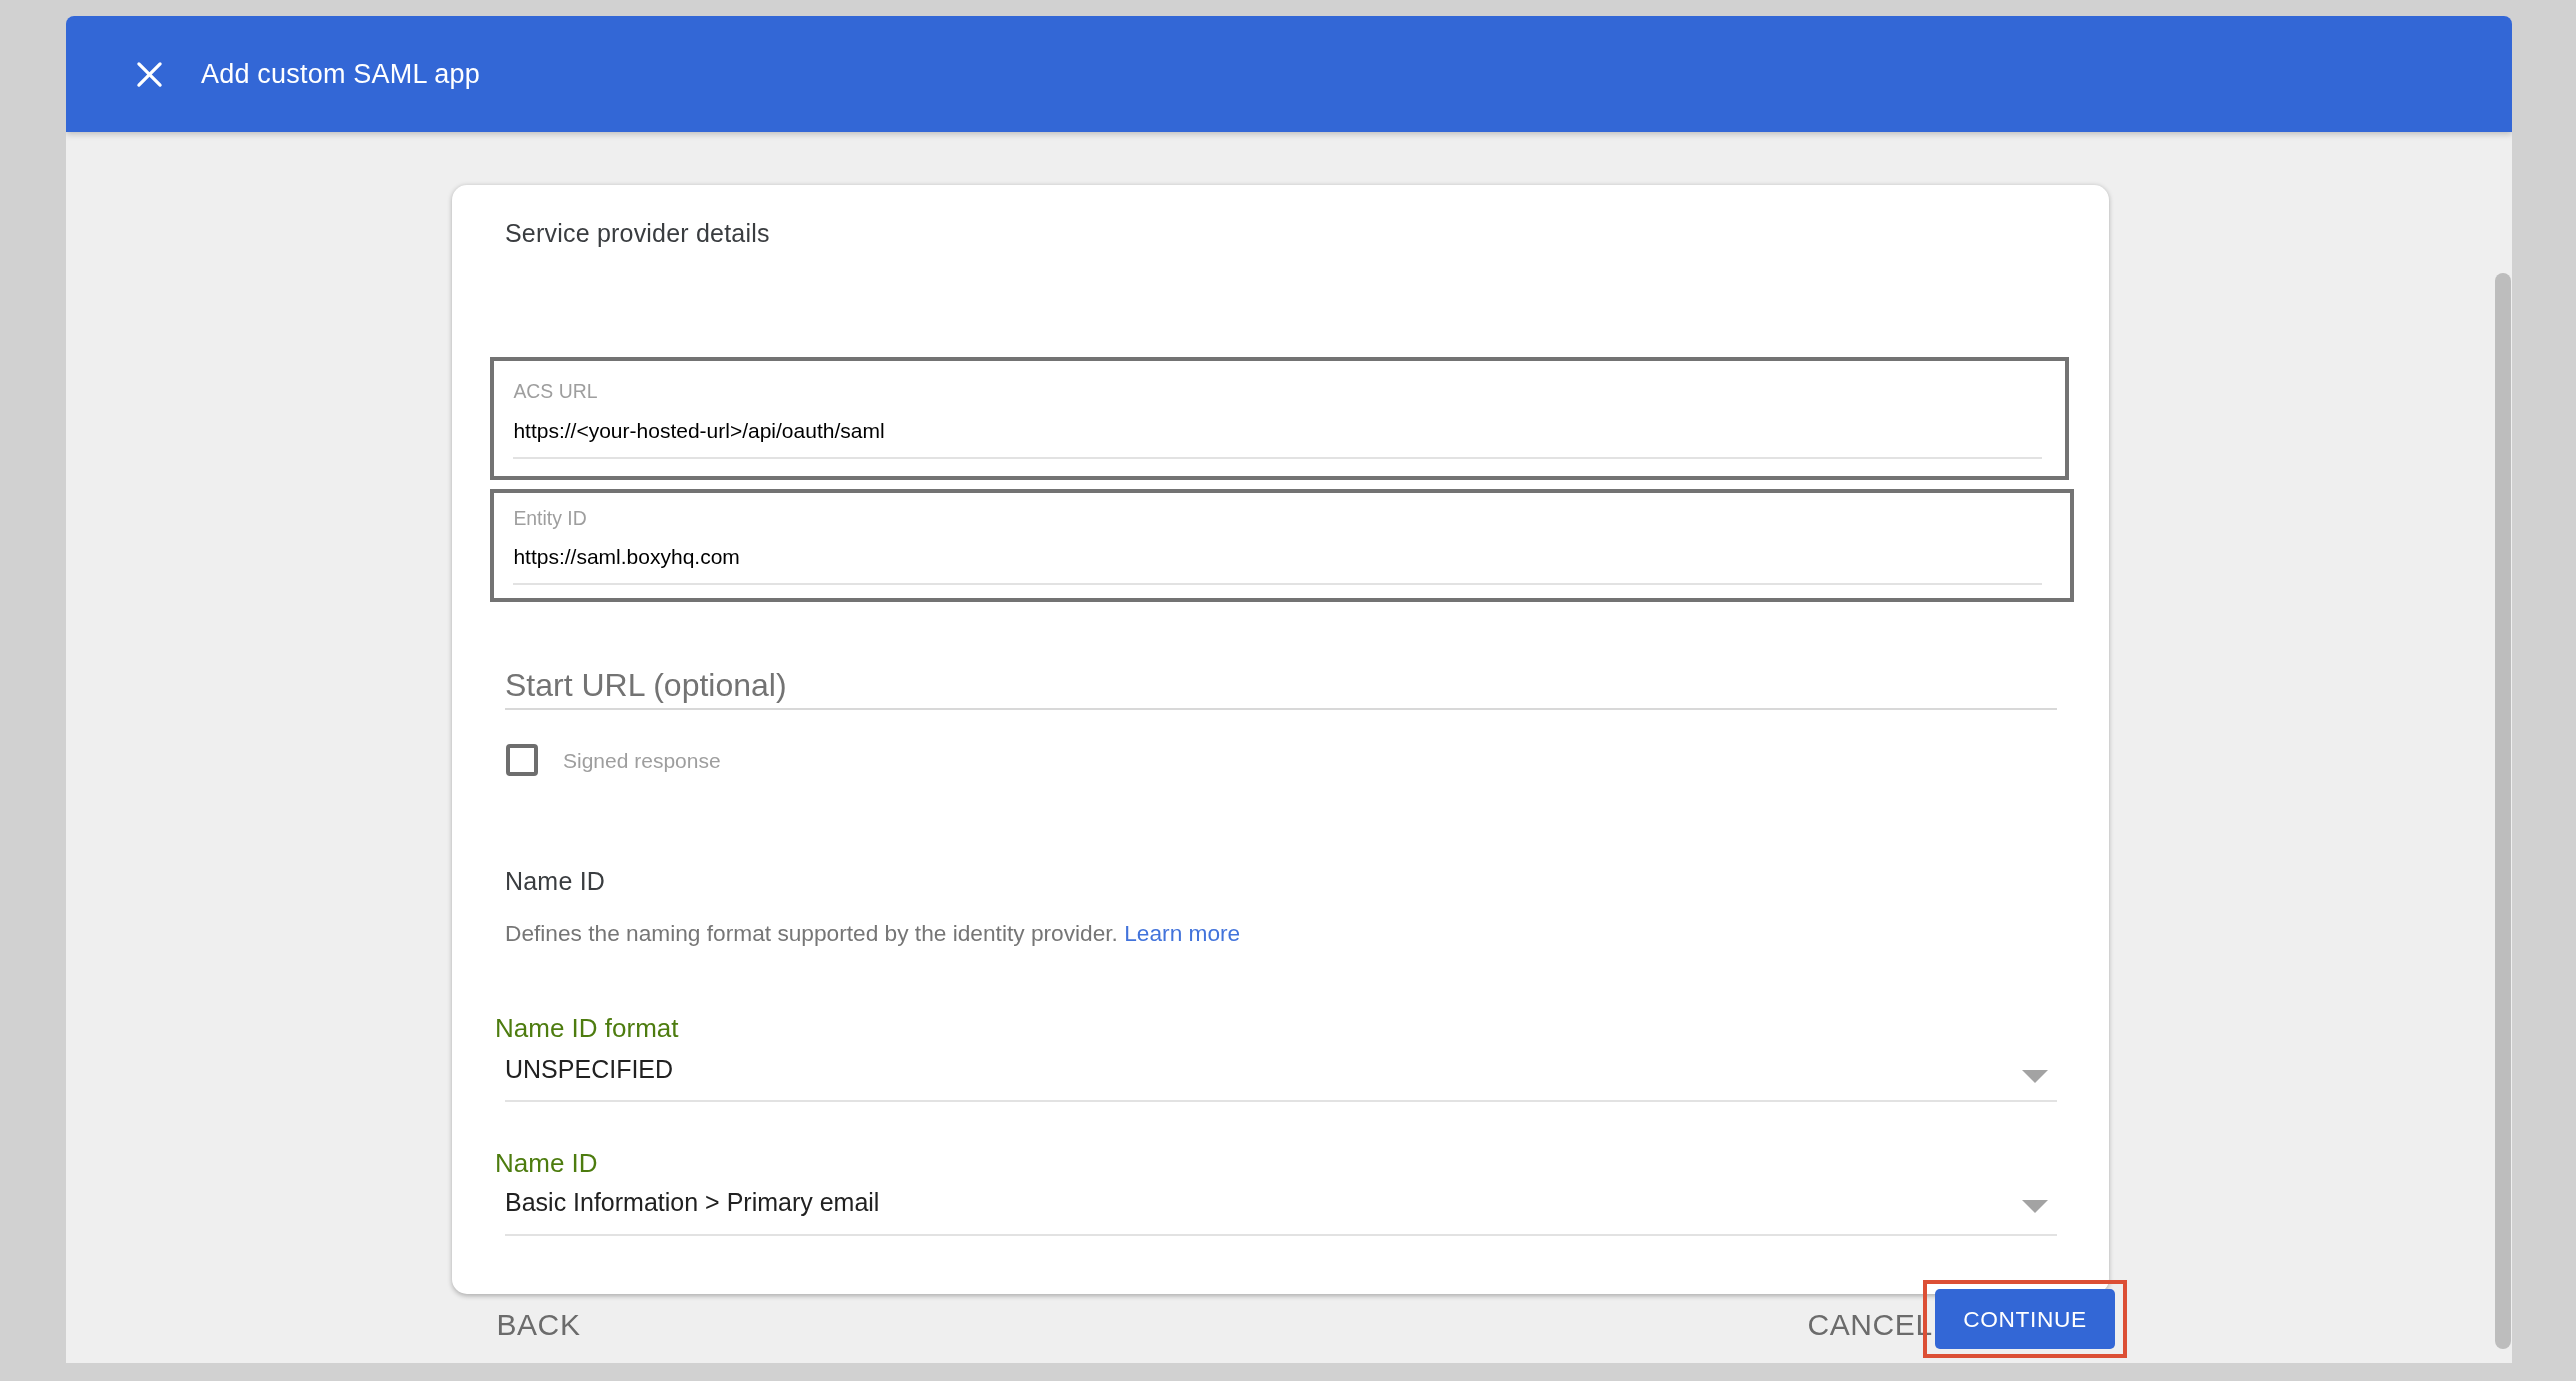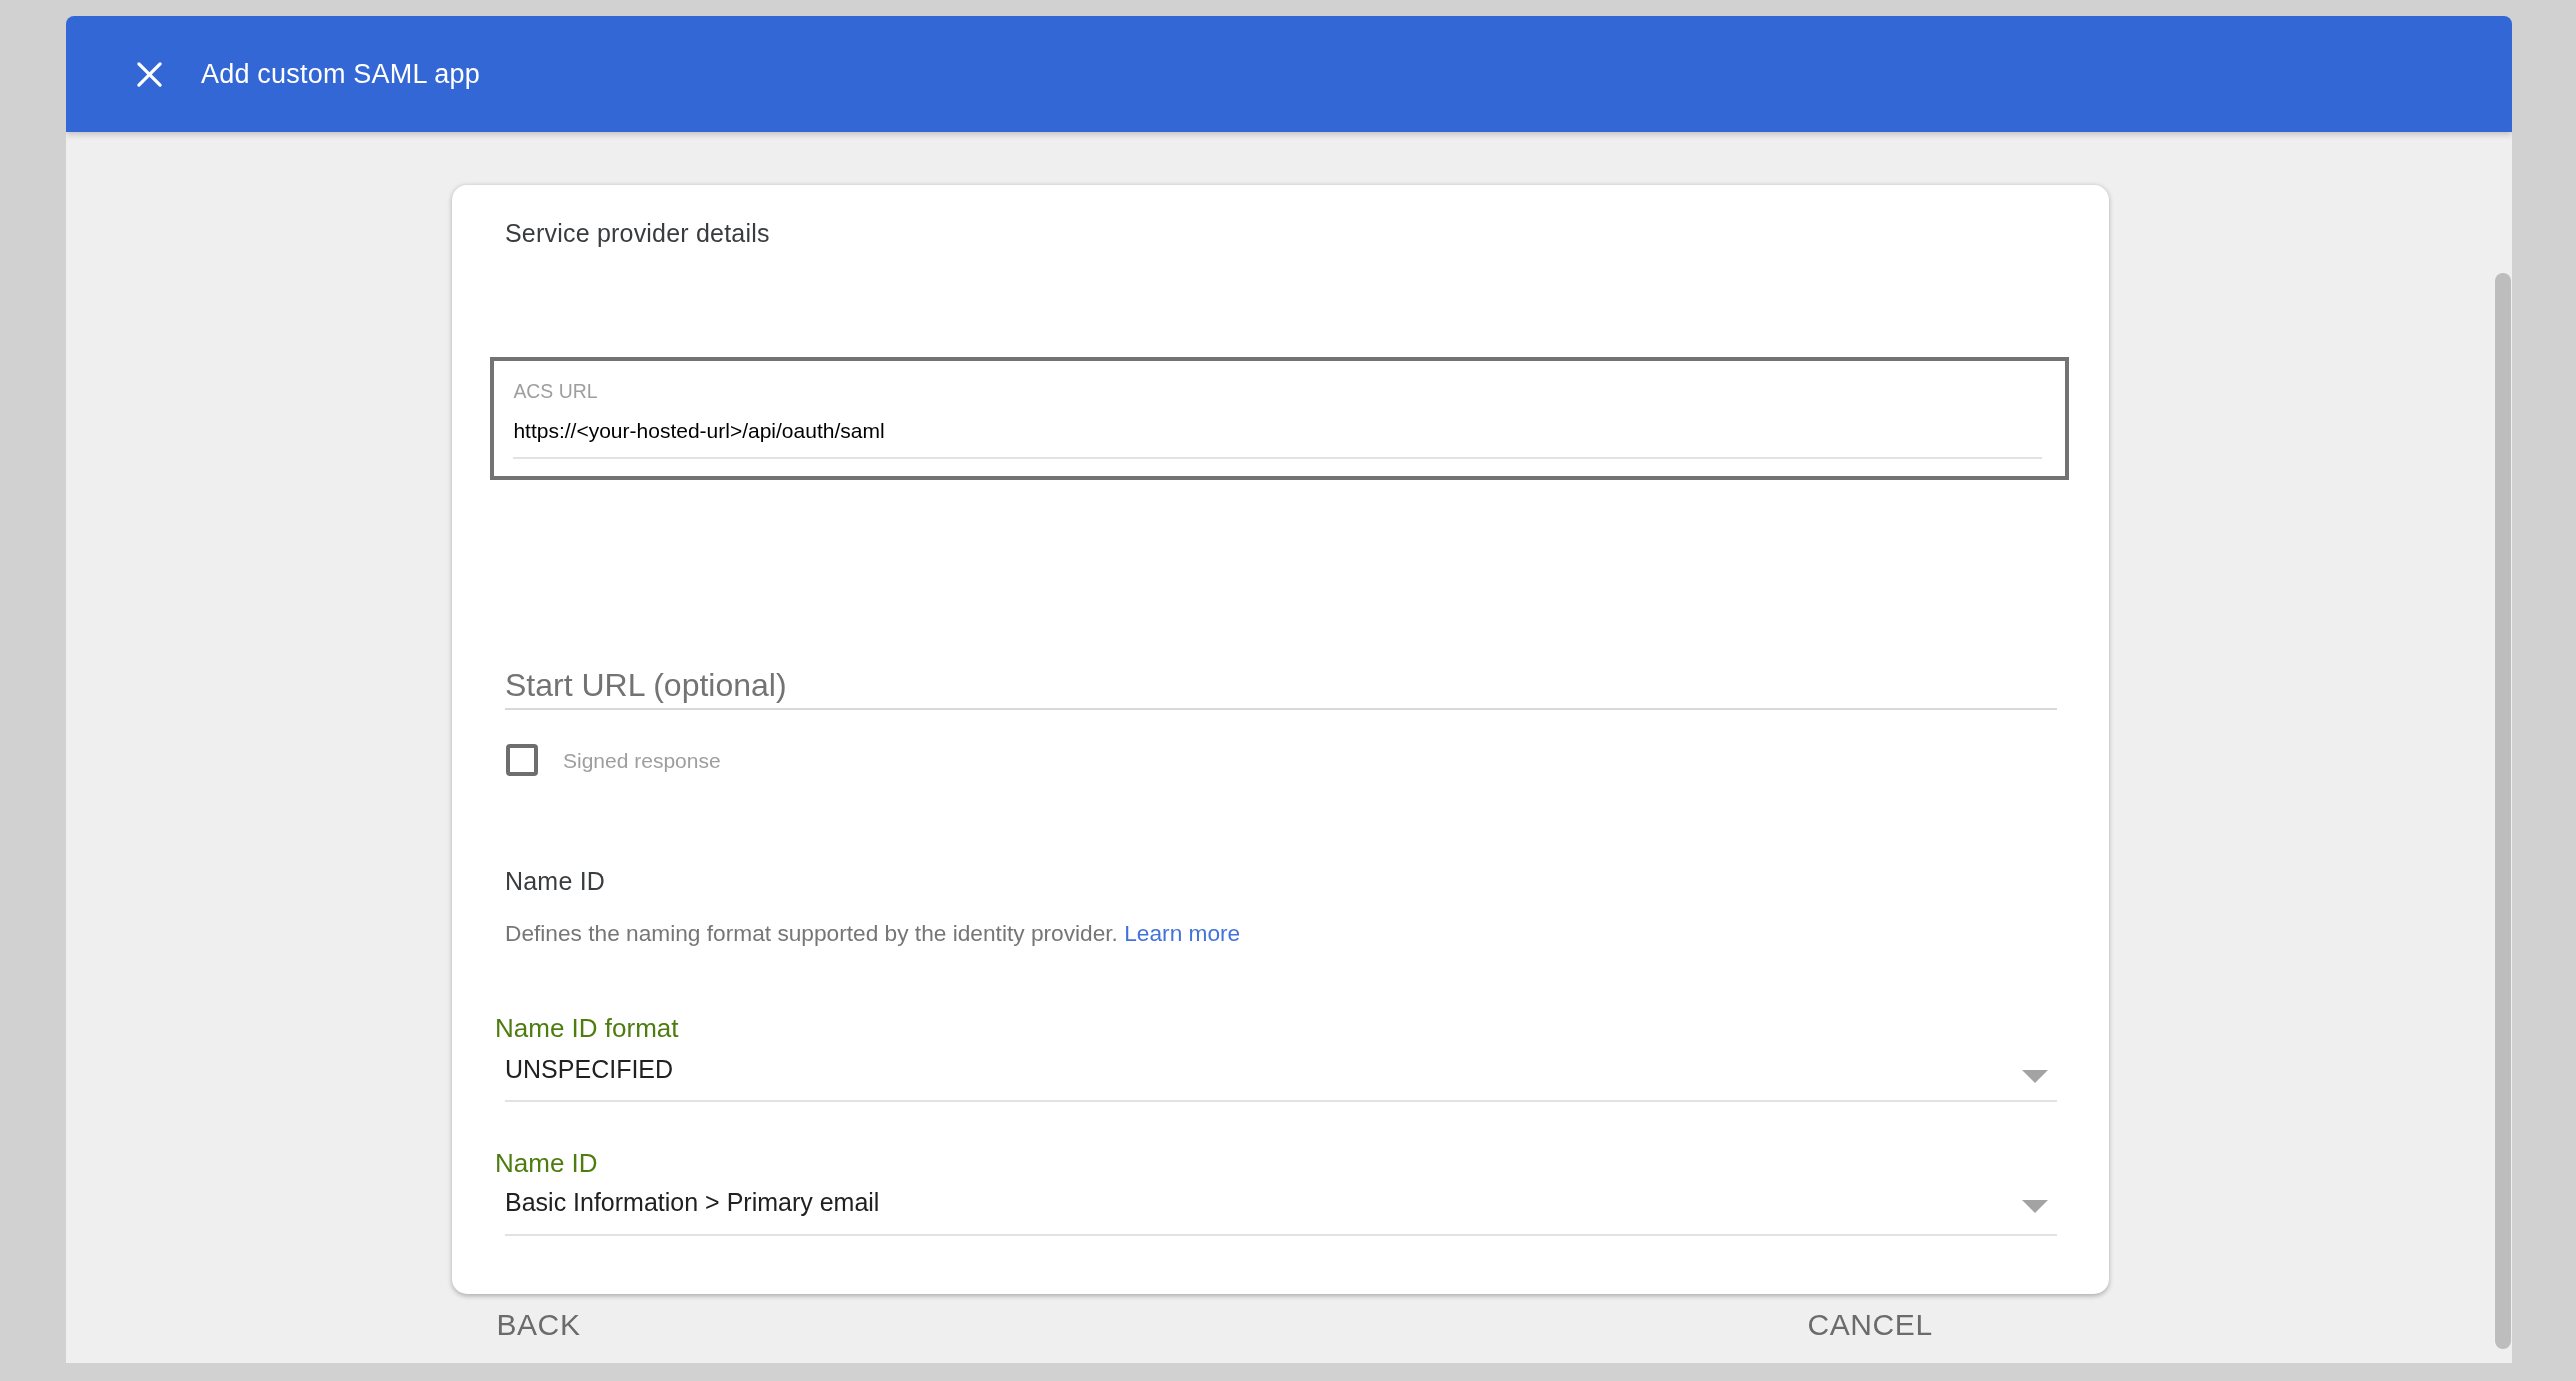--- a/index.html
+++ b/index.html
@@ -139,20 +139,25 @@
 
       <div class="section-heading" style="top: 34px;">Service provider details</div>
 
 
       <div class="red-box" style="left: 38px; top: 172px; width: 1579px; height: 123px;">
         <div class="field-label" style="top: 19.4px;">ACS URL</div>
         <div class="field-value" style="top: 58px;">https://&lt;your-hosted-url&gt;/api/oauth/saml</div>
         <div class="field-underline" style="top: 96px; width: 1529px;"></div>
       </div>
 
+      <div class="red-box" style="left: 38px; top: 304px; width: 1584px; height: 113px;">
+        <div class="field-label" style="top: 13.8px;">Entity ID</div>
+        <div class="field-value" style="top: 52px;">https://saml.boxyhq.com</div>
+        <div class="field-underline" style="top: 90px; width: 1529px;"></div>
+      </div>
 
       <div class="placeholder-text" style="left: 53px; top: 482px;">Start URL (optional)</div>
       <div class="plain-underline" style="left: 53px; top: 523px; width: 1552px;"></div>
 
       <div class="checkbox" style="left: 54px; top: 559px;"></div>
       <div class="checkbox-label" style="left: 111px; top: 564px;">Signed response</div>
 
       <div class="section-heading" style="top: 682px;">Name ID</div>
 
       <div class="section-desc" style="top: 735px;">
@@ -169,19 +174,22 @@
       <div class="select-value" style="top: 1003px;">Basic Information &gt; Primary email</div>
       <div class="caret-down" style="left: 1570px; top: 1015px;"></div>
       <div class="select-underline" style="top: 1049px; width: 1552px;"></div>
 
     </div>
 
     <button class="text-btn" style="left: 411px; top: 1277px;">BACK</button>
 
     <button class="text-btn" style="left: 1722px; top: 1277px;">CANCEL</button>
 
+    <div class="continue-wrap" style="left: 1857px; top: 1264px;">
+      <button class="continue-btn">CONTINUE</button>
+    </div>
 
     <div class="scrollbar-thumb" style="left: 2429px; top: 257px;"></div>
 
   </div>
 
 </div>
 
 
 </body></html>

